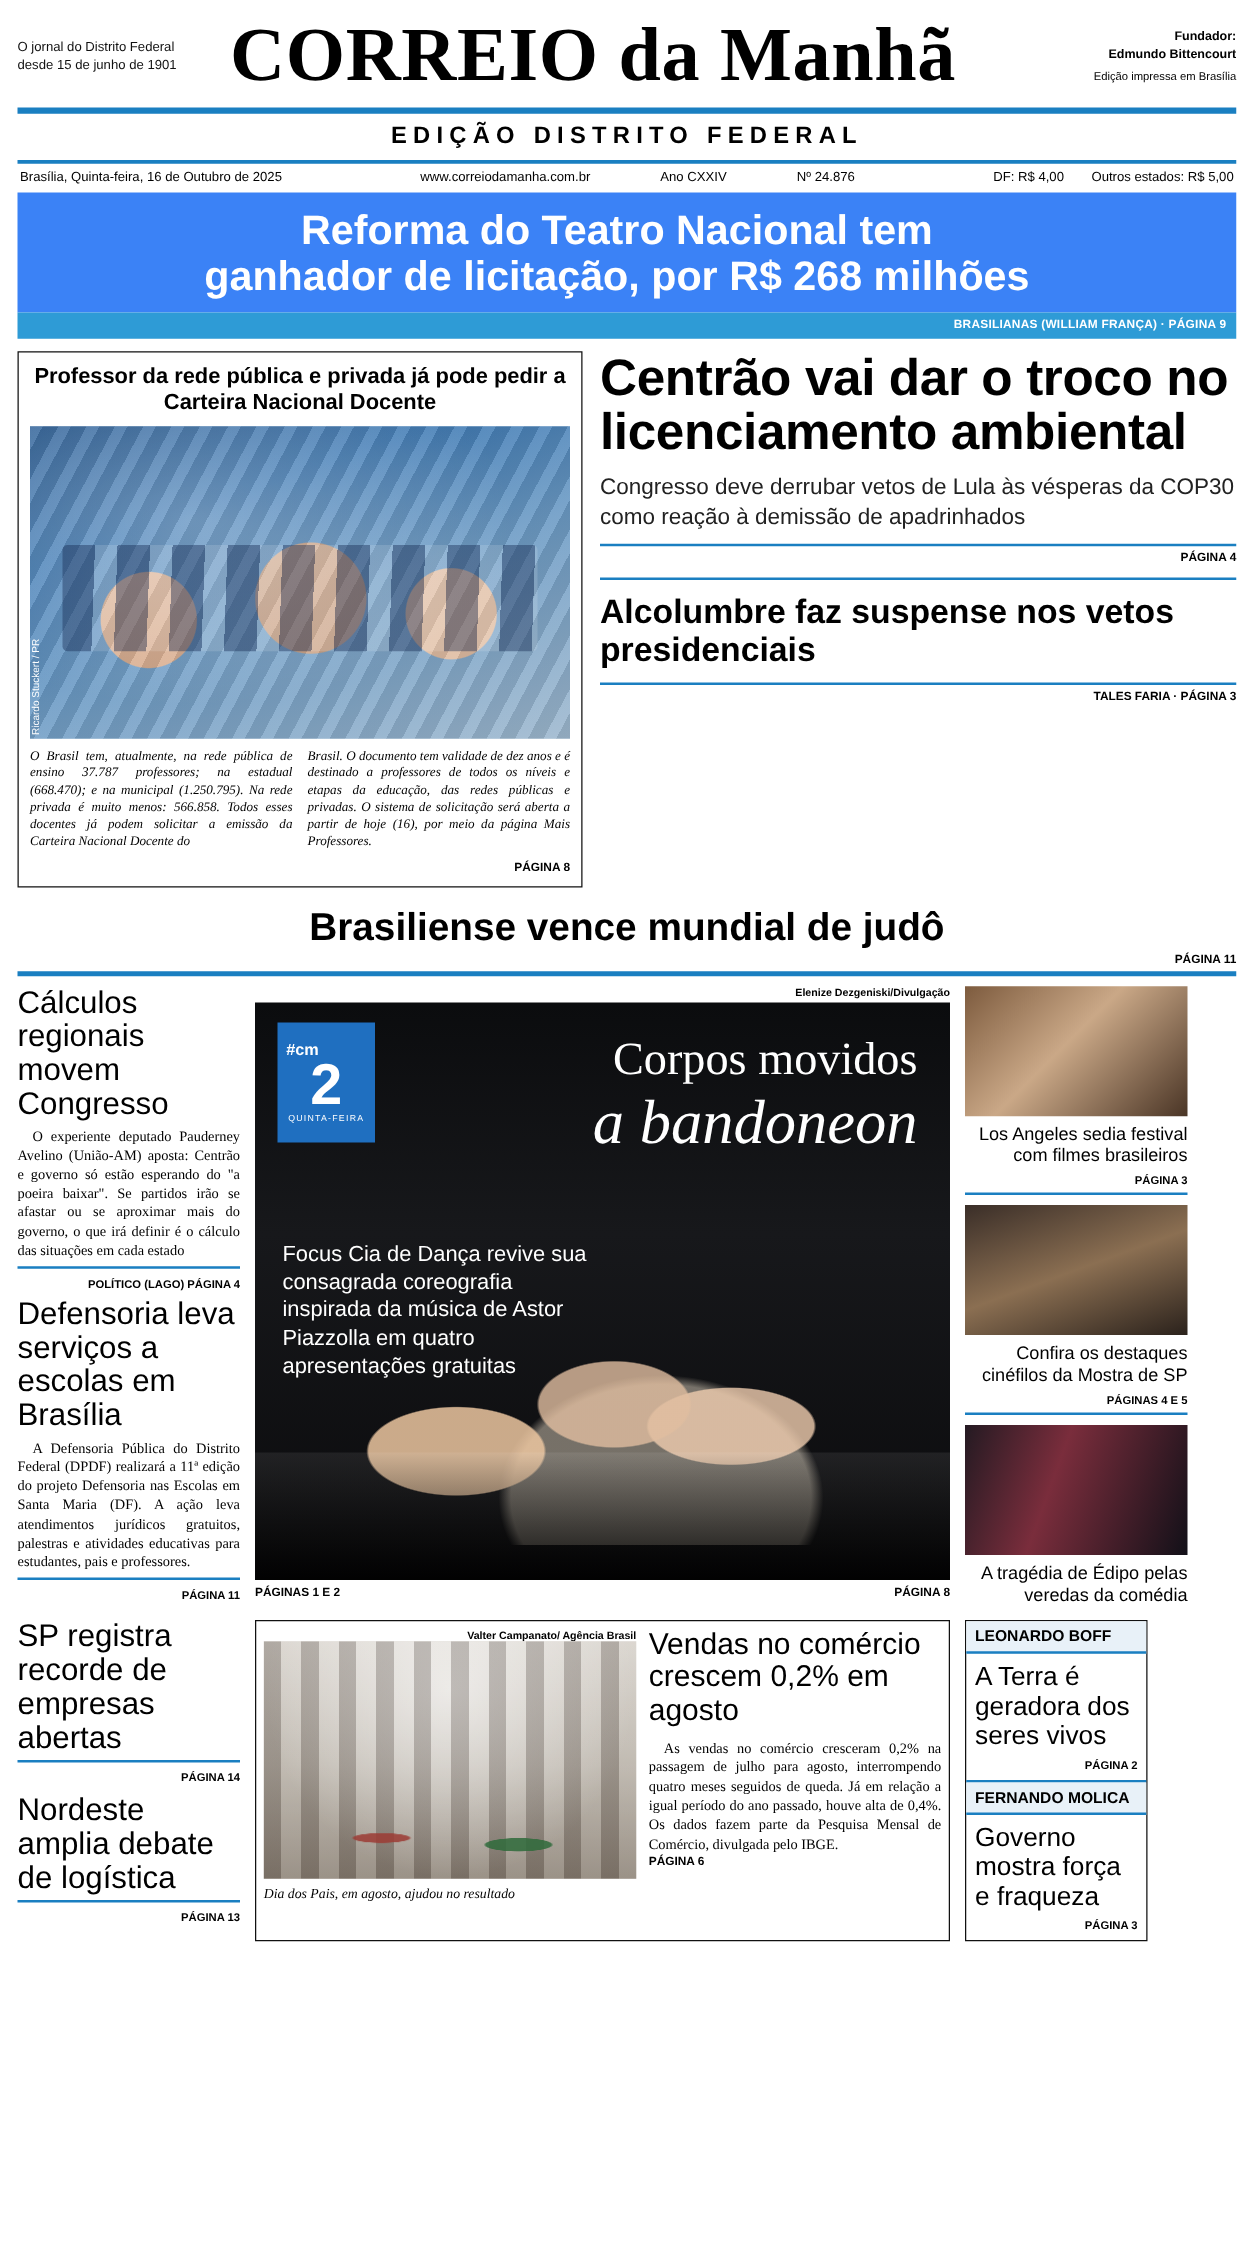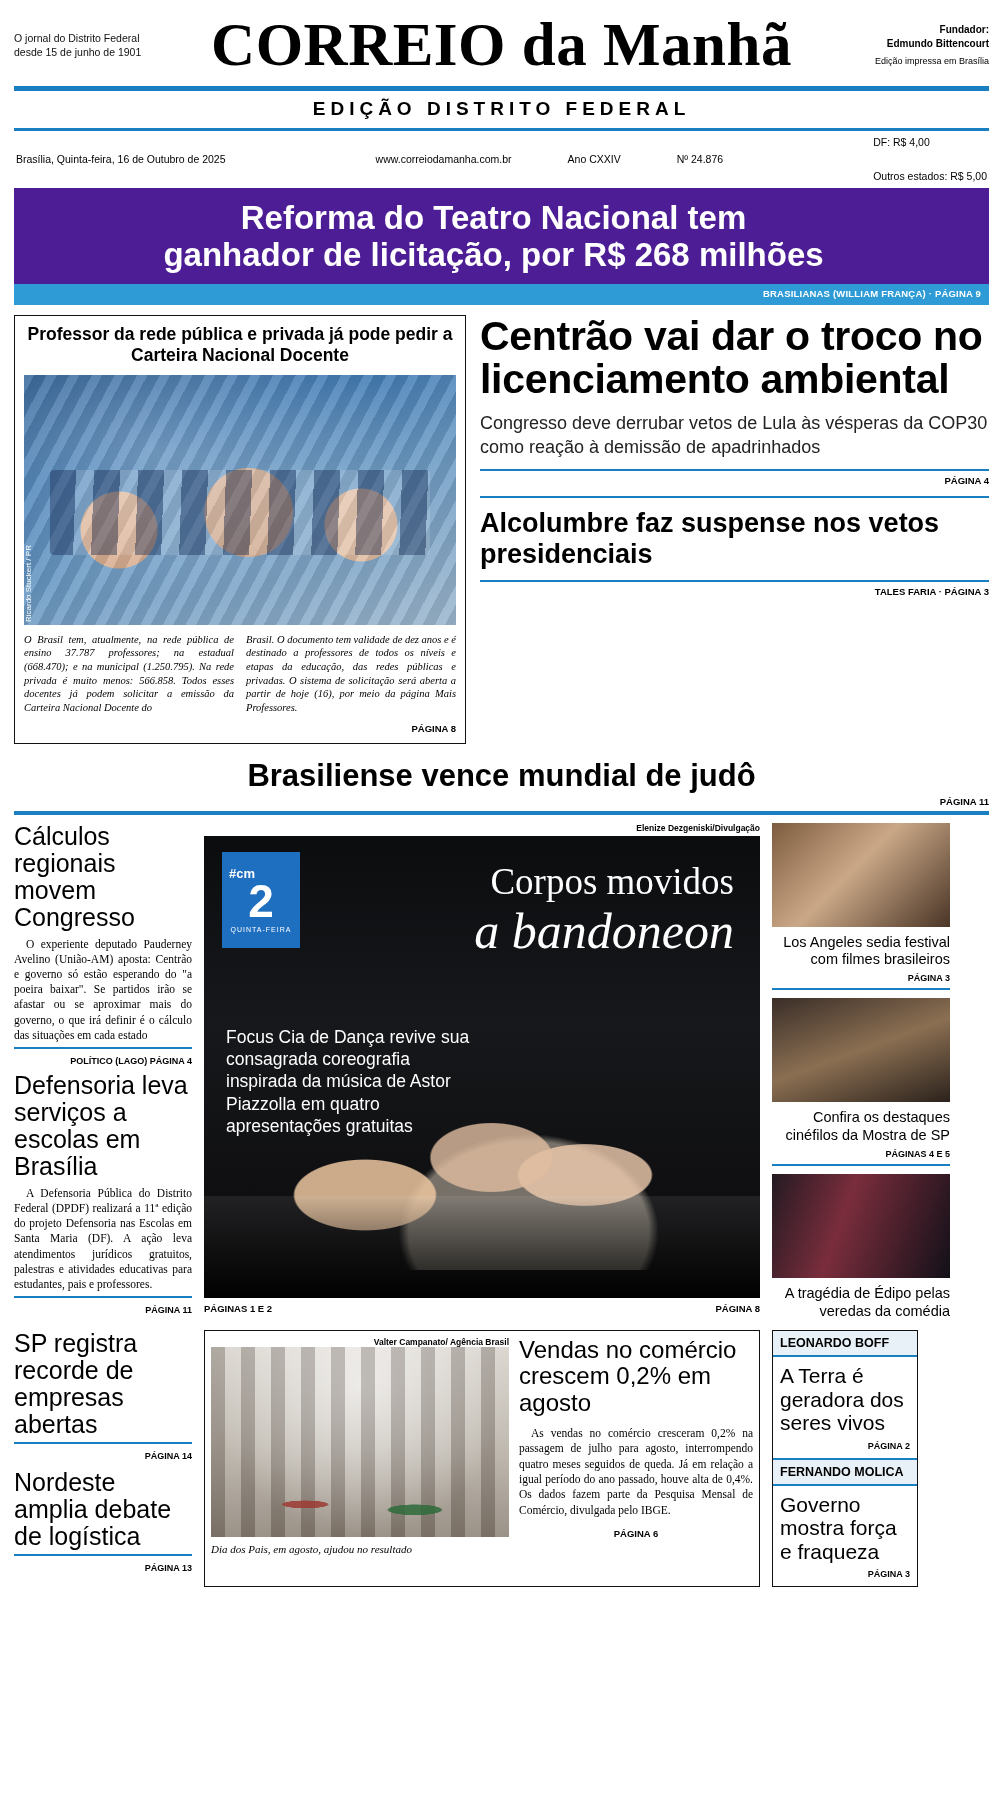--- a/index.html
+++ b/index.html
@@ -7,21 +7,21 @@
     width: 1003px;
     background: #ffffff;
     font-family: "Liberation Sans", sans-serif;
     color: #000;
   }
   .page { width: 1003px; padding: 0 14px 10px 14px; }
 
   
   .masthead { display: flex; align-items: center; padding: 14px 0 4px 0; }
   .mh-left { width: 170px; font-size: 10.5px; line-height: 1.35; color: #111; }
-  .mh-center { flex: 1; text-align: center; }
+  .mh-center { flex: 1; text-align: left; }
   .mh-title {
     font-family: "Liberation Serif", serif;
     font-weight: bold;
     font-size: 61px;
     letter-spacing: 0.5px;
     line-height: 1.02;
     white-space: nowrap;
   }
   .mh-right { width: 170px; text-align: right; font-size: 10px; line-height: 1.4; }
   .mh-right .founder { font-weight: bold; }
@@ -34,25 +34,25 @@
     font-weight: bold;
     letter-spacing: 5px;
     padding: 7px 0 8px 0;
   }
   .thin-rule { height: 3px; background: #1a7fc1; }
   .infoline {
     display: flex; align-items: center; justify-content: space-between;
     font-size: 10.5px; padding: 5px 2px 6px 2px;
   }
   .infoline .mid { display: flex; gap: 56px; }
-  .infoline .right { display: flex; gap: 22px; flex-direction: column; }
+  .infoline .right { display: flex; gap: 22px; }
 
   
   .banner {
-    background: #4c1d95;
+    background: #3b82f6;
     color: #fff;
     text-align: center;
     padding: 12px 26px 10px 10px;
   }
   .banner-l1, .banner-l2 { font-size: 33px; font-weight: bold; line-height: 1.12; }
   .banner-credit {
     background: #2e9bd6; color: #fff; text-align: right;
     font-size: 9.5px; font-weight: bold; padding: 4px 8px 6px 0;
     letter-spacing: .2px;
   }
@@ -189,21 +189,21 @@
   .bc-photo:after{
     content:""; position:absolute; left:4%; right:4%; bottom:6%; height:28%;
     background: radial-gradient(ellipse at 30% 60%, #9c3b34 0 22px, transparent 24px),
                 radial-gradient(ellipse at 70% 70%, #2f6b3b 0 26px, transparent 28px);
     opacity:.85;
   }
   .bc-cap { font-family:"Liberation Serif", serif; font-style: italic; font-size: 11px; margin-top: 6px; }
   .bc-text { flex: 1; }
   .bc-head { font-size: 24px; line-height: 1.1; }
   .bc-body { font-family:"Liberation Serif", serif; font-size: 11.5px; line-height: 1.33; text-align: justify; text-indent: 12px; margin-top: 10px; }
-  .bc-pg { font-size: 9.5px; font-weight: bold; text-align: center; margin-top: 10px; }
+  .bc-pg { font-size: 9.5px; font-weight: bold; text-align: left; }
 
   .br { width: 146px; border: 1px solid #111; padding: 0; }
   .br-name { background: #e8f1f8; font-size: 12.5px; font-weight: bold; padding: 5px 7px; border-bottom: 2px solid #1a7fc1; }
   .br-head { font-size: 21px; line-height: 1.12; padding: 7px 7px 0 7px; }
   .br-pg { font-size: 9px; font-weight: bold; text-align: right; padding: 6px 7px 7px 7px; }
   .br-div { height: 2px; background: #1a7fc1; }
 </style>
 </head>
 <body>
 

